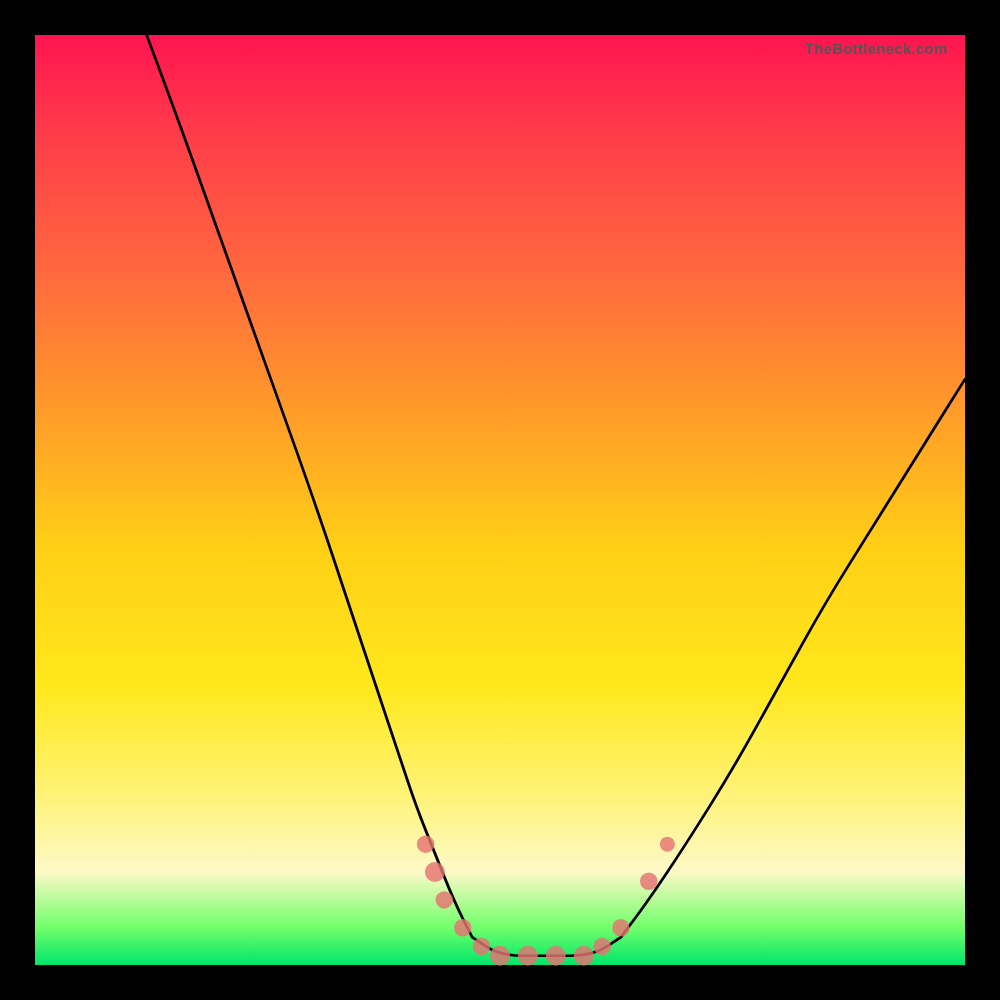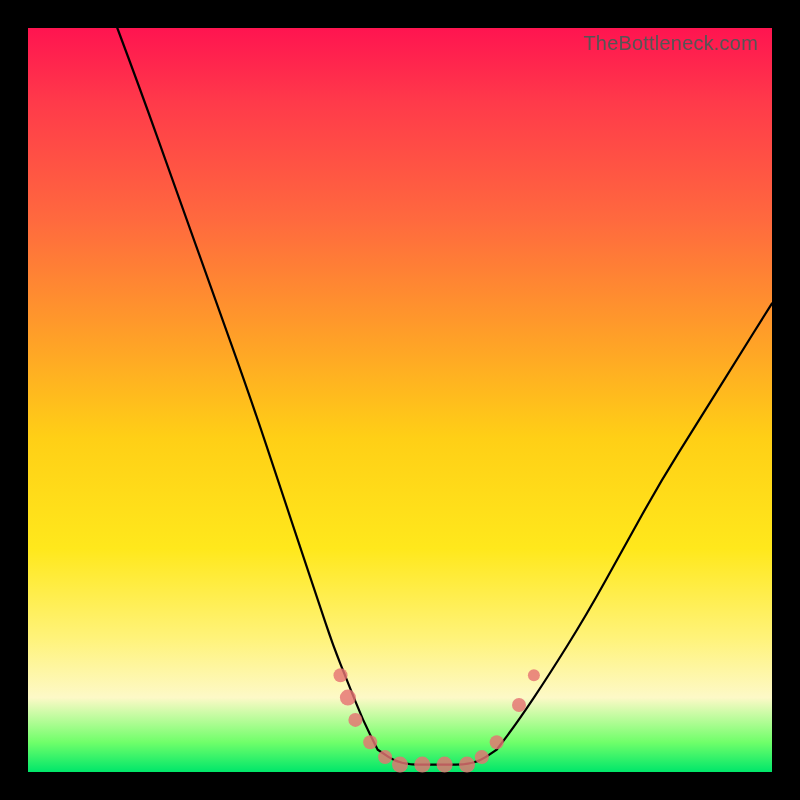--- a/index.html
+++ b/index.html
@@ -36,22 +36,22 @@
       #fdf9c7 90%,
       #70ff6a 96%,
       #00e66a 100%
     );
   }
   .watermark {
     position: absolute;
     top: 4px;
     right: 14px;
     color: #555;
-    font-size: 20px;
-    font-weight: 400;
+    font-size: 12px;
+    font-weight: 700;
     letter-spacing: 0.2px;
     user-select: none;
   }
   svg.curve {
     position: absolute;
     left: 0;
     top: 0;
     width: 744px;
     height: 744px;
     overflow: visible;

